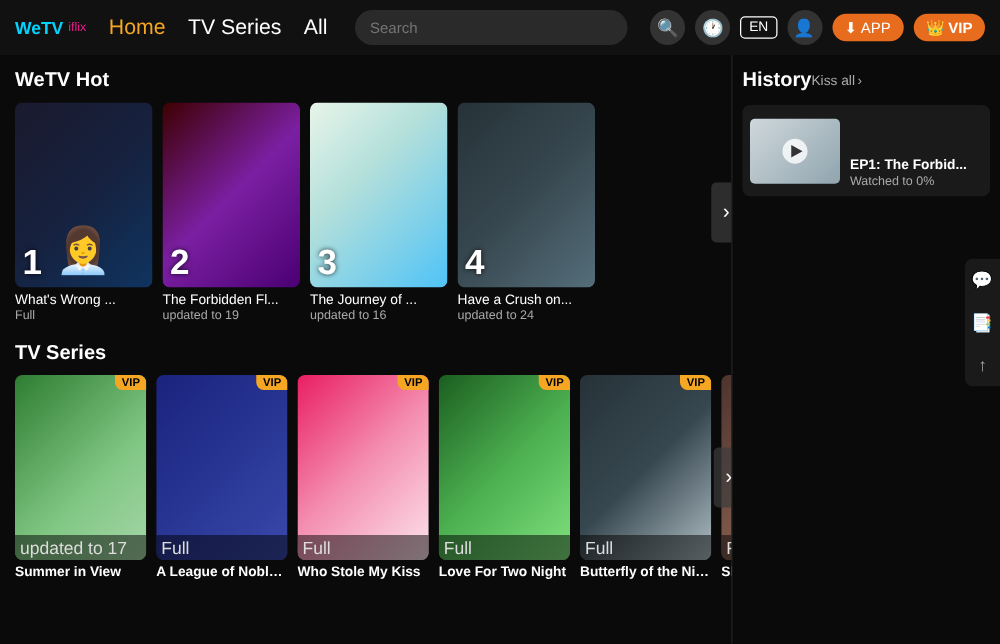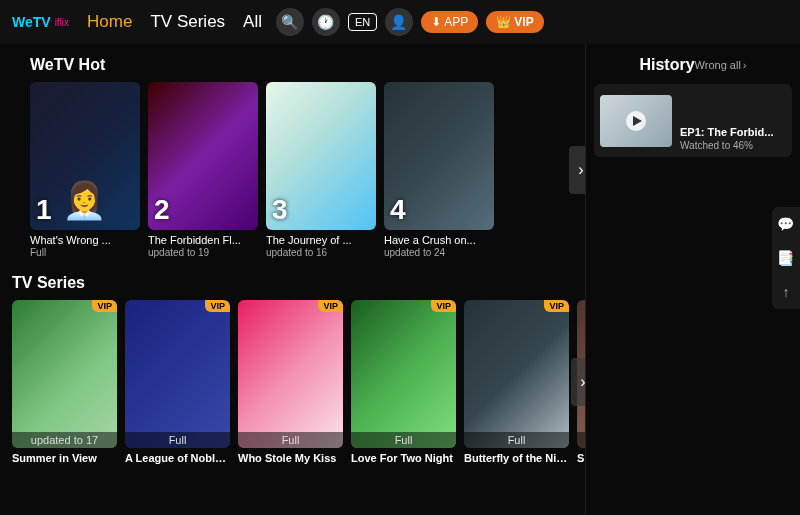--- a/index.html
+++ b/index.html
@@ -134,21 +134,21 @@
       justify-content: space-between;
       margin-bottom: 8px;
     }
     .section-title {
       font-size: 16px;
       font-weight: bold;
       color: #fff;
     }
 
     
-    .hot-section { margin-bottom: 16px; margin-left: 18px; }
+    .hot-section { margin-bottom: 16px; }
     .hot-grid {
       display: flex;
       gap: 8px;
       position: relative;
       align-items: flex-start;
     }
     .hot-card {
       width: 110px;
       flex-shrink: 0;
       cursor: pointer;
@@ -271,24 +271,24 @@
       padding: 1px 5px;
       border-radius: 0 6px 0 6px;
       z-index: 2;
     }
     .update-overlay {
       position: absolute;
       bottom: 0;
       left: 0;
       right: 0;
       background: rgba(0,0,0,0.5);
-      font-size: 11px;
+      font-size: 14px;
       color: #ddd;
       padding: 2px 4px;
-      text-align: center;
+      text-align: left;
     }
 
     
     .tv-thumb-1 {
       background: linear-gradient(135deg, #2e7d32 0%, #81c784 60%, #a5d6a7 100%);
       width: 100%; height: 100%;
     }
     .tv-thumb-2 {
       background: linear-gradient(135deg, #1a237e 0%, #283593 50%, #3949ab 100%);
       width: 100%; height: 100%;
@@ -313,21 +313,21 @@
     
     .right-panel {
       width: 215px;
       flex-shrink: 0;
       padding: 12px 8px;
       border-left: 1px solid #222;
     }
     .history-header {
       display: flex;
       align-items: center;
-      justify-content: center;
+      justify-content: flex-start;
       margin-bottom: 10px;
     }
     .history-title {
       font-size: 16px;
       font-weight: bold;
     }
     .view-all-link {
       font-size: 11px;
       color: #aaa;
       cursor: pointer;
@@ -453,20 +453,21 @@
 <body>
 
 <nav class="navbar">
   <div class="logo-area">
     <span class="logo-wetv">WeTV</span>
     <span class="logo-ifix">iflix</span>
   </div>
   <span class="nav-link active">Home</span>
   <span class="nav-link">TV Series</span>
   <span class="nav-link">All</span>
+  <input class="search-bar" type="text" placeholder="Search" style="">
   <div class="nav-icons">
     <button class="nav-icon-btn">🔍</button>
     <button class="nav-icon-btn">🕐</button>
     <button class="nav-lang-btn">EN</button>
     <button class="nav-icon-btn">👤</button>
     <button class="nav-app-btn">
       <span>⬇</span>
       <span>APP</span>
     </button>
     <button class="nav-vip-btn">
@@ -590,33 +591,33 @@
 
         <button class="tv-arrow-btn">›</button>
       </div>
     </div>
   </div>
 
   <div class="right-panel">
     <div class="history-header">
       <span class="history-title">History</span>
       <span class="view-all-link">
-        <span>Wrong all</span>
+        <span>Kiss all</span>
         <span>›</span>
       </span>
     </div>
     <div class="history-card">
       <div class="history-thumb">
         <div class="play-btn-overlay">
           <div class="play-triangle"></div>
         </div>
       </div>
       <div class="history-info">
         <div class="history-ep">EP1: The Forbid...</div>
-        <div class="history-progress">Watched to 46%</div>
+        <div class="history-progress">Watched to 0%</div>
       </div>
     </div>
   </div>
 
 </div>
 
 <div class="side-icons">
   <button class="side-icon-btn">💬</button>
   <button class="side-icon-btn">📑</button>
   <button class="side-icon-btn">↑</button>

